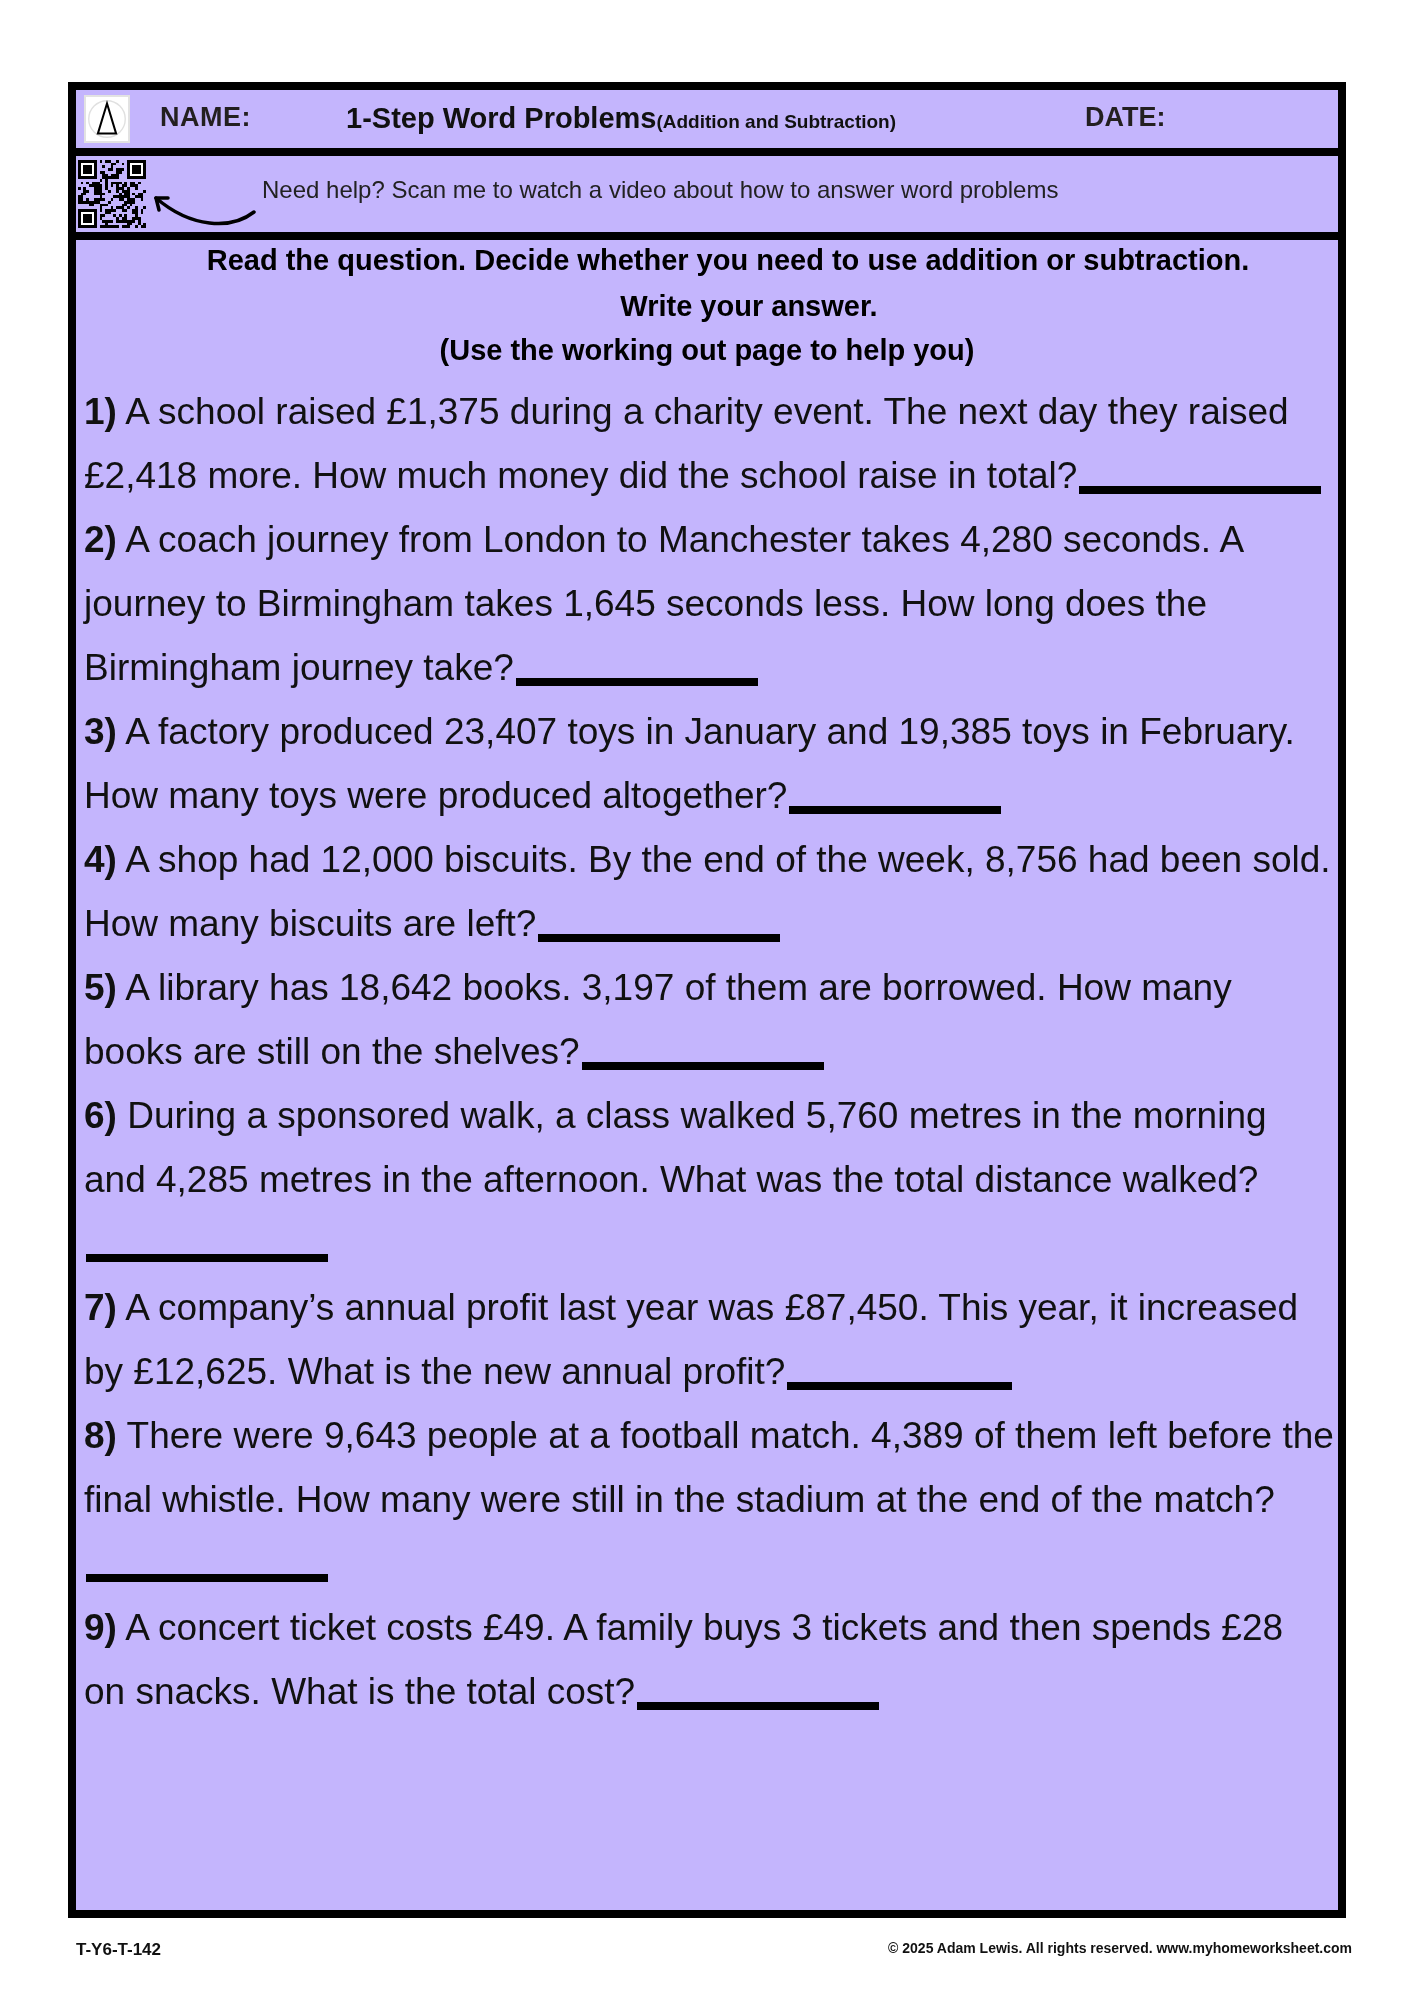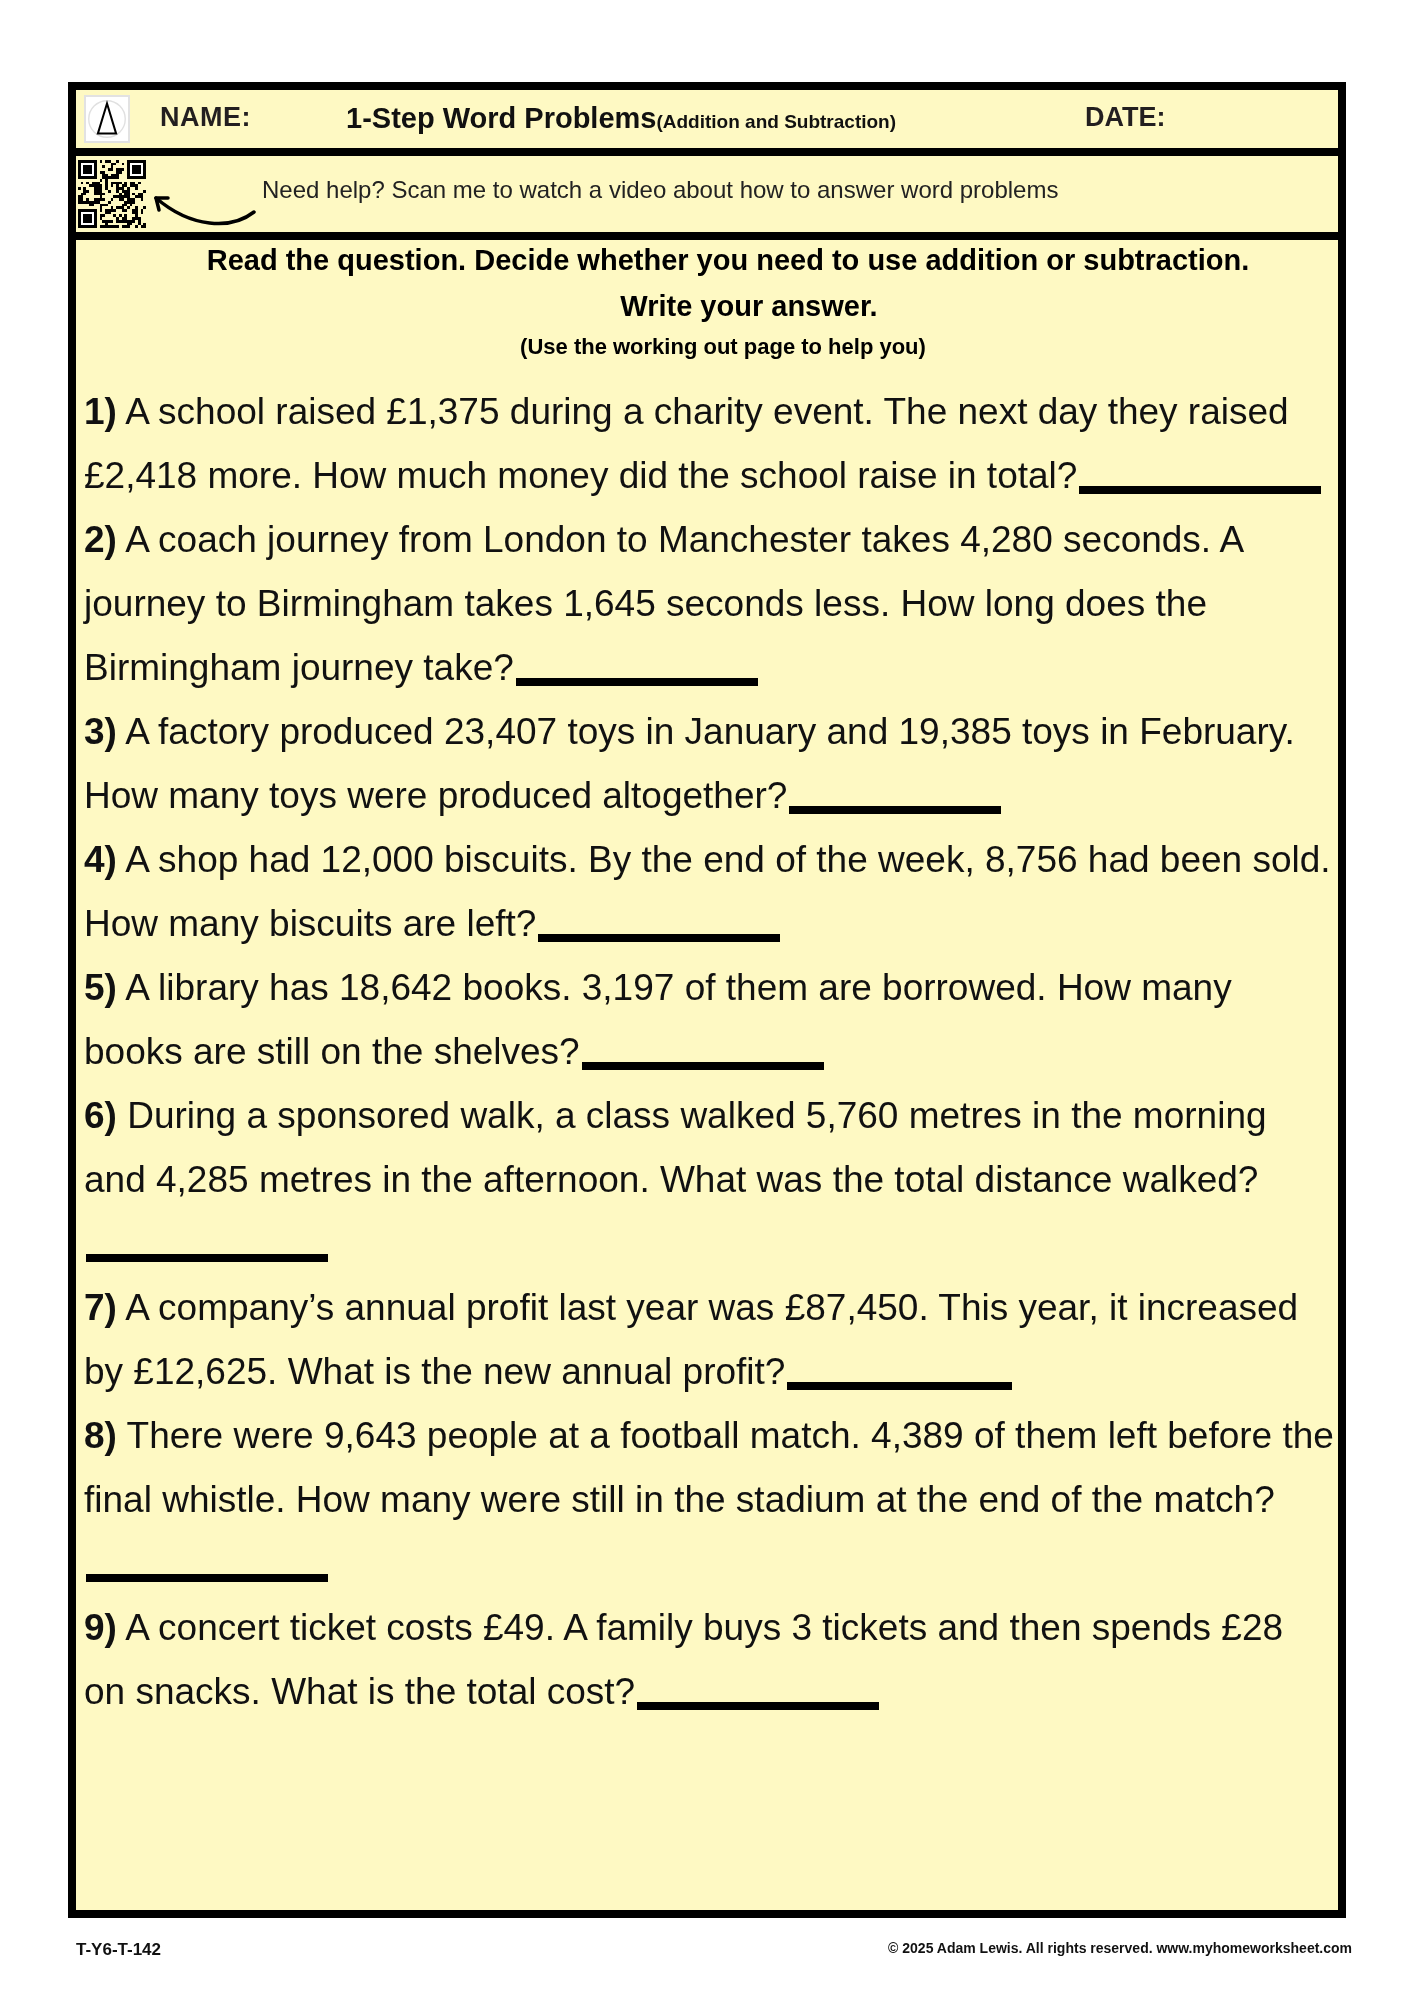--- a/index.html
+++ b/index.html
@@ -1,20 +1,20 @@
 <!DOCTYPE html>
 <html><head>
 <meta charset="utf-8">
 <style>
   html, body { margin:0; padding:0; background:#ffffff; }
   body { width:1414px; height:2000px; position:relative; overflow:hidden;
          font-family:"Liberation Sans", sans-serif; color:#000; }
 
   .sheet { position:absolute; left:68px; top:82px; width:1262px; height:1820px;
-           border:8px solid #000; background:#fef9c3; }
+           border:8px solid #000; background:#c4b5fd; }
 
   .row-header { position:absolute; left:0; top:0; width:1262px; height:58px;
                 border-bottom:8px solid #000; }
   .logo { position:absolute; left:8px; top:5px; width:46px; height:48px;
           border:2px solid #e2e2e2; box-sizing:border-box; background:#fff; }
   .logo svg { display:block; width:100%; height:100%; }
   .lbl-name { position:absolute; left:84px; top:12px; font-size:27px; font-weight:bold;
               color:#231f20; letter-spacing:0.5px; }
   .title { position:absolute; left:270px; top:12px; font-size:29px; font-weight:bold;
            color:#111; white-space:nowrap; }
@@ -28,22 +28,22 @@
   .qr svg { display:block; width:100%; height:100%; }
   .arrow { position:absolute; left:70px; top:26px; width:110px; height:50px; }
   .help-text { position:absolute; left:186px; top:20px; font-size:24px; color:#222;
                white-space:nowrap; }
 
   .body { position:absolute; left:0; top:150px; width:1262px; height:1670px; }
   .instr1 { position:absolute; left:0; width:1304px; top:4px; text-align:center;
             font-size:29px; font-weight:bold; }
   .instr2 { position:absolute; left:0; width:1346px; top:50px; text-align:center;
             font-size:29px; font-weight:bold; }
-  .instr3 { position:absolute; left:16px; width:1262px; top:94px; text-align:center;
-            font-size:22px; font-weight:bold; }
+  .instr3 { position:absolute; left:0; width:1262px; top:94px; text-align:center;
+            font-size:29px; font-weight:bold; }
 
   .questions { position:absolute; left:8px; top:140px; width:1250px;
                font-size:37px; line-height:64px; color:#111; }
   .q { display:block; }
   .q .num { font-weight:bold; }
   .blank { display:inline-block; width:242px; height:0; border-bottom:8px solid #000;
            vertical-align:baseline; margin-left:2px; position:relative; top:6px; }
 
   .footer-code { position:absolute; left:76px; top:1940px; font-size:17px; font-weight:bold; color:#111; }
   .footer-copy { position:absolute; right:62px; top:1940px; font-size:14px; font-weight:bold; color:#111; }

